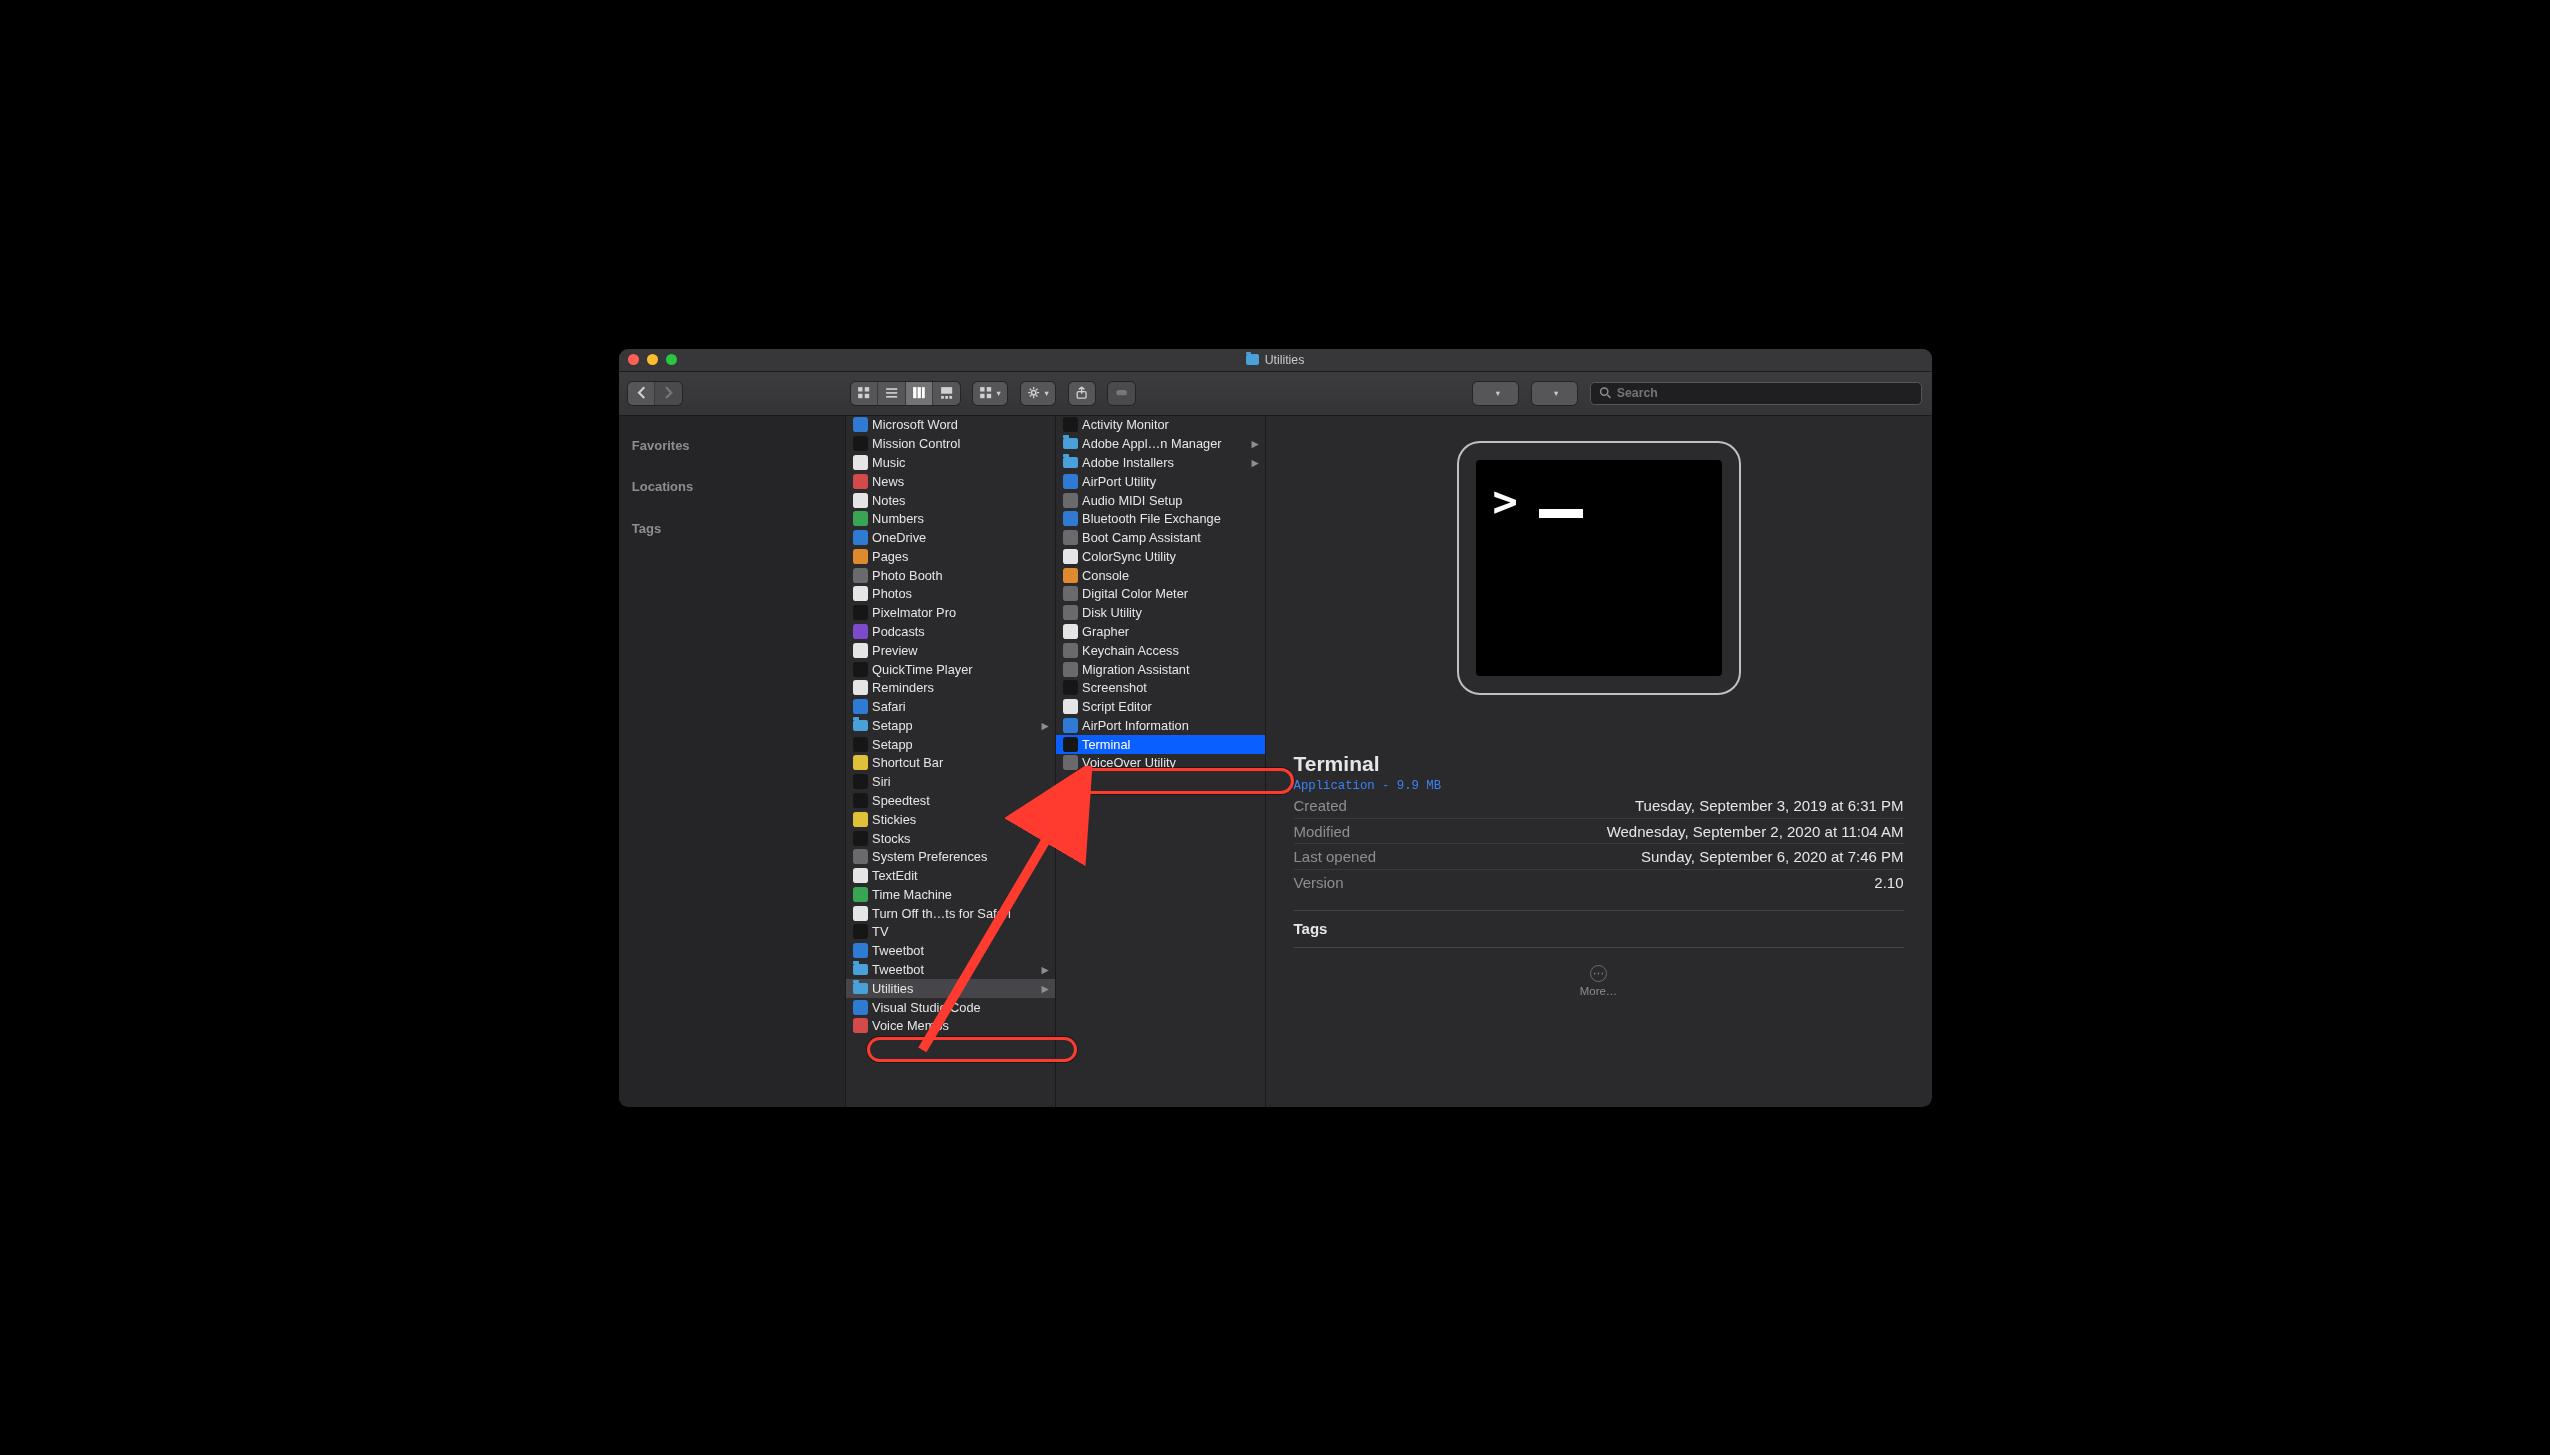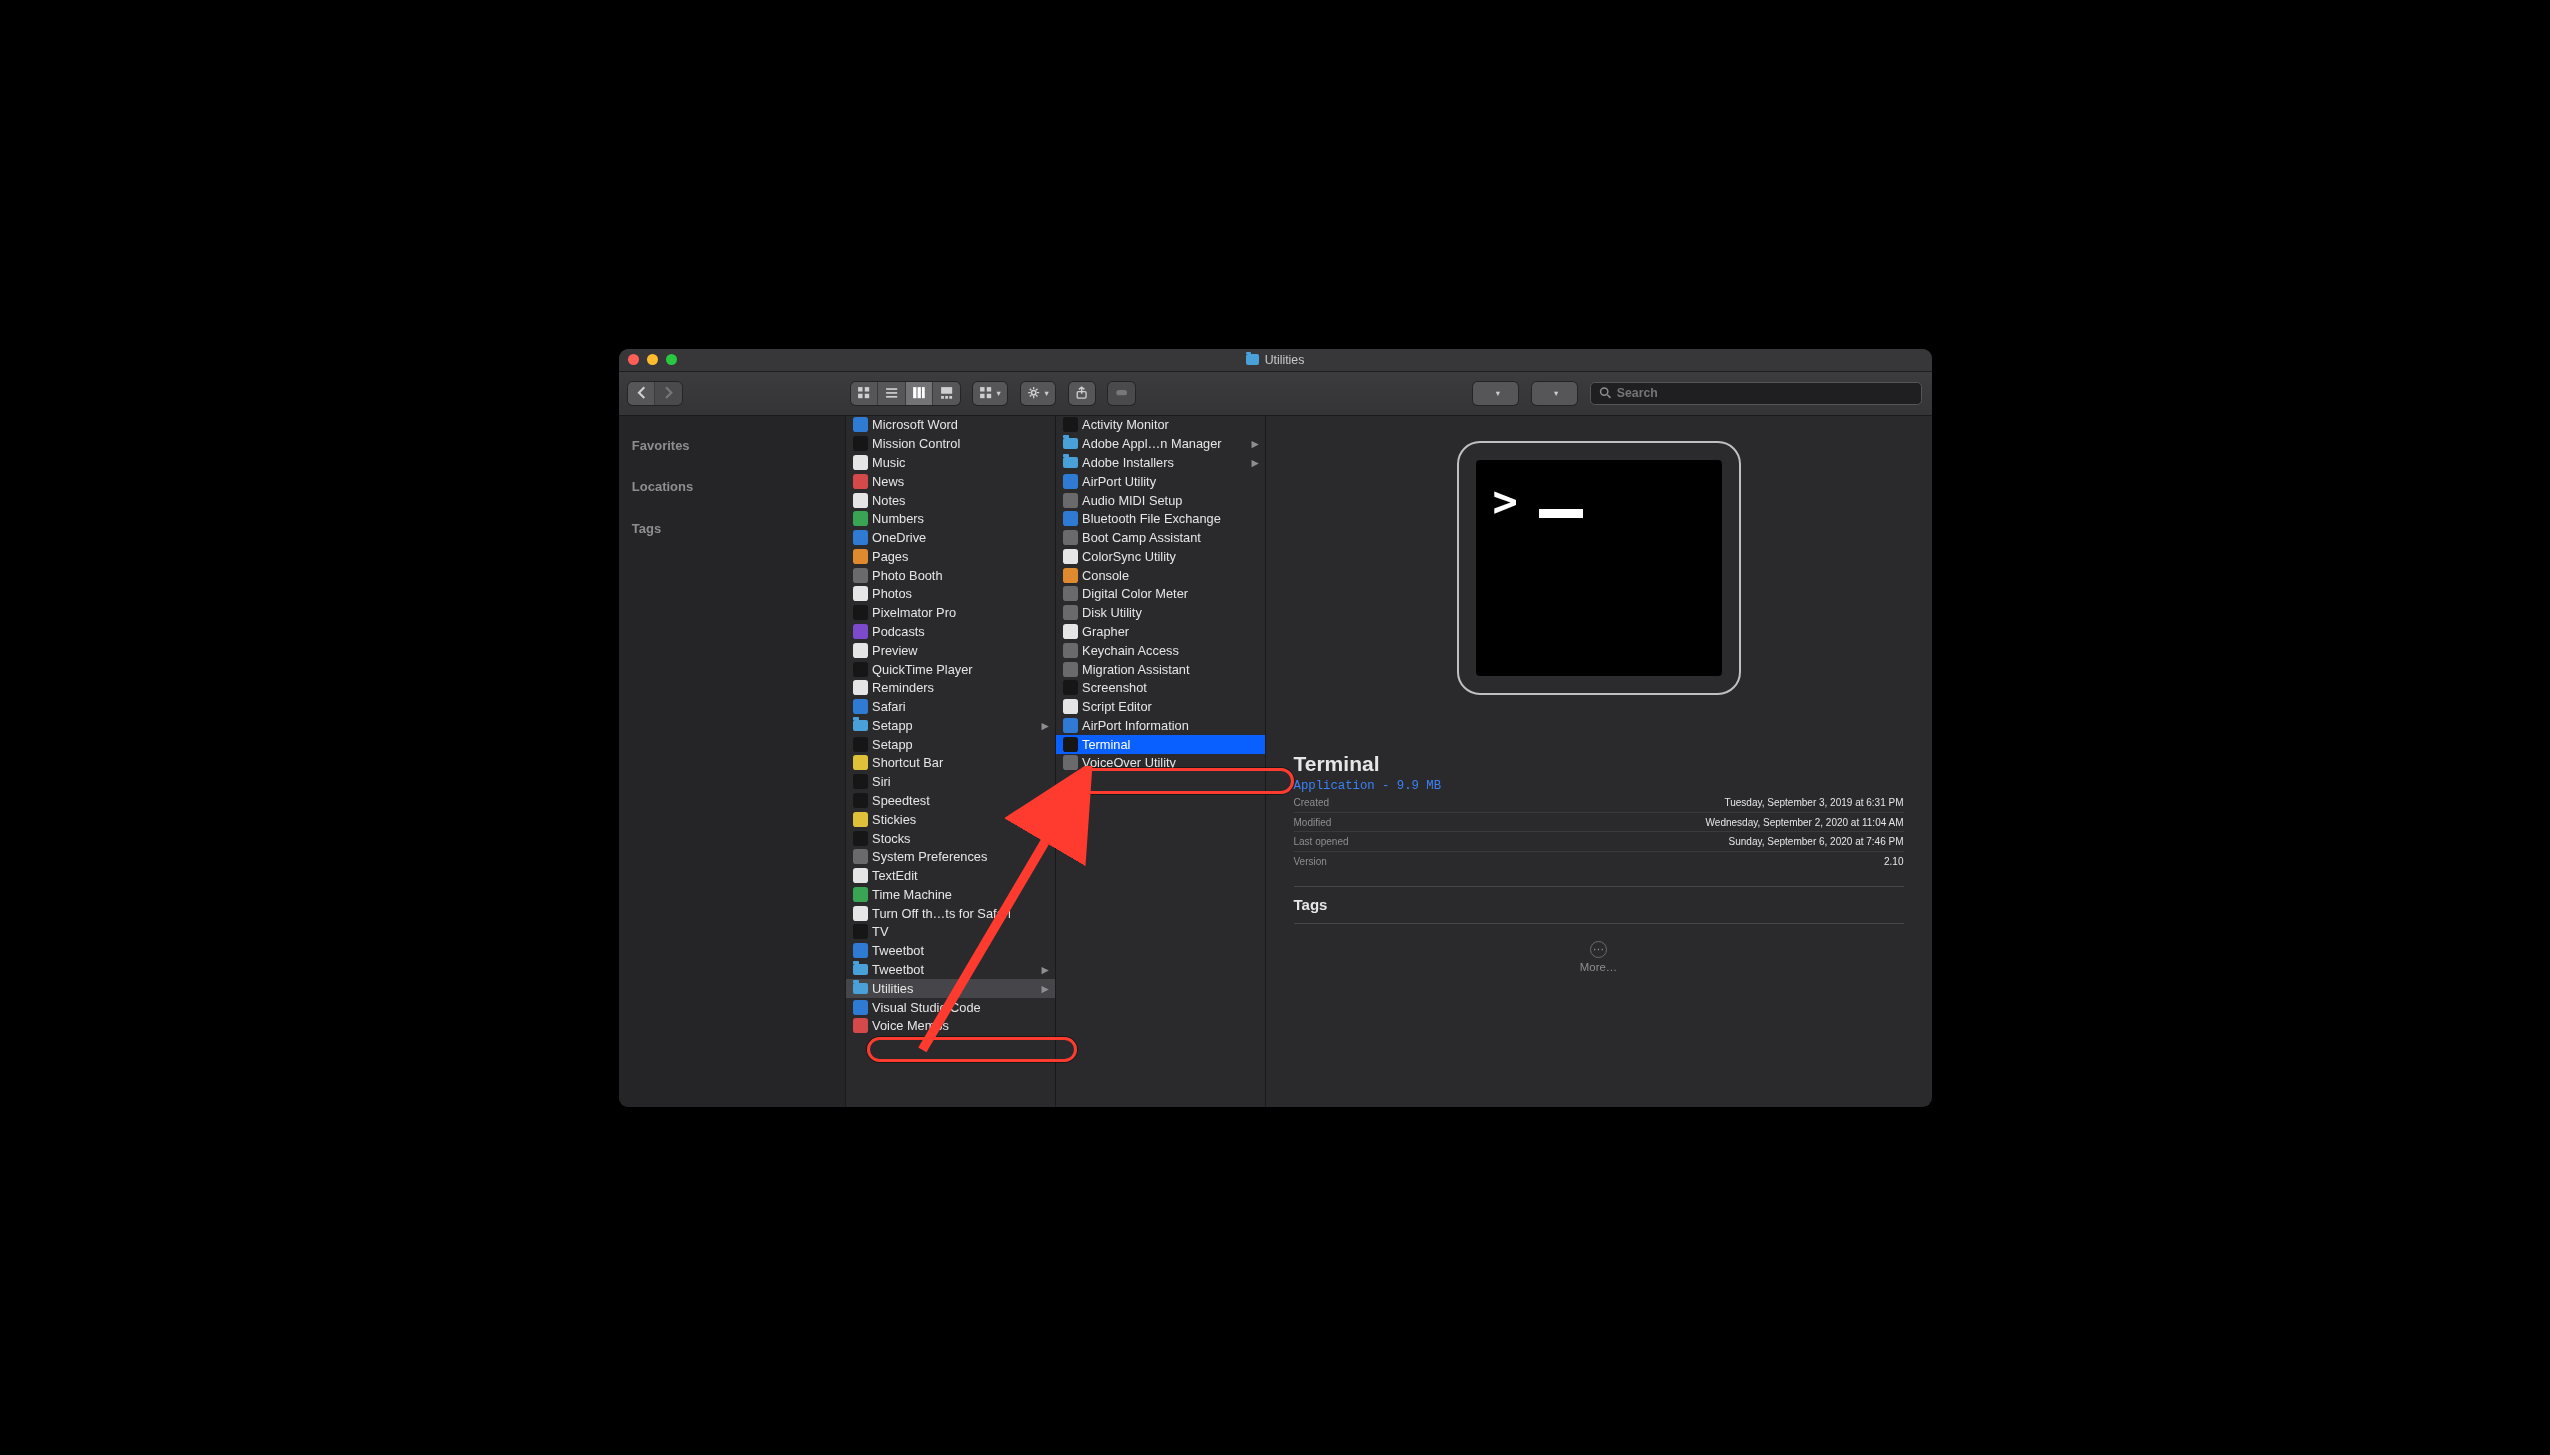--- a/index.html
+++ b/index.html
@@ -104,21 +104,21 @@
     border:2.8px solid #bfbfc4; background:#2b2b2e;
     display:flex; align-items:flex-start; justify-content:flex-start;
     padding:23px 19px; position:relative;
   }
   .preview-icon .screen{ position:absolute; inset:17px; background:#000; border-radius:3.8px;}
   .preview-icon .prompt{ position:absolute; top:34px; left:34px; color:#fff; font-family:Menlo,monospace; font-size:42px; font-weight:700;}
   .preview-icon .cursor{ position:absolute; top:66px; left:80px; width:44px; height:9.5px; background:#fff;}
   .preview h2 { font-size:21px; font-weight:600; margin-top:57px; align-self:flex-start;}
   .subtitle { color:#3b82f6; font-size:12.3px; align-self:flex-start; margin-top:3.8px;font-family:Liberation Mono, monospace;}
   .section-head{ font-size:15px; font-weight:600; margin-top:15px; align-self:stretch; border-top:0.9px solid #46464a; padding-top:9.5px;}
-  .info-row { display:flex; justify-content:space-between; align-self:stretch; font-size:10px; padding:3.8px 0; border-top:0.9px solid #3a3a3c;}
+  .info-row { display:flex; justify-content:space-between; align-self:stretch; font-size:15px; padding:3.8px 0; border-top:0.9px solid #3a3a3c;}
   .info-row:first-of-type{border-top:none;}
   .info-row .k{color:#8e8e92;}
   .tagrow{align-self:stretch;}
   .more{align-self:center; text-align:center; color:#8e8e92; font-size:11.4px; margin-top:17px;}
   .more .dots{width:17px;height:17px;border:0.9px solid #6a6a6c;border-radius:50%;display:inline-flex;align-items:center;justify-content:center;margin-bottom:3.8px;}
 
   
   .callout {
     position:absolute; border:3.8px solid #ff3b30; border-radius:13.3px; pointer-events:none;
     box-shadow:0 0 0 0.9px rgba(0,0,0,.4);

